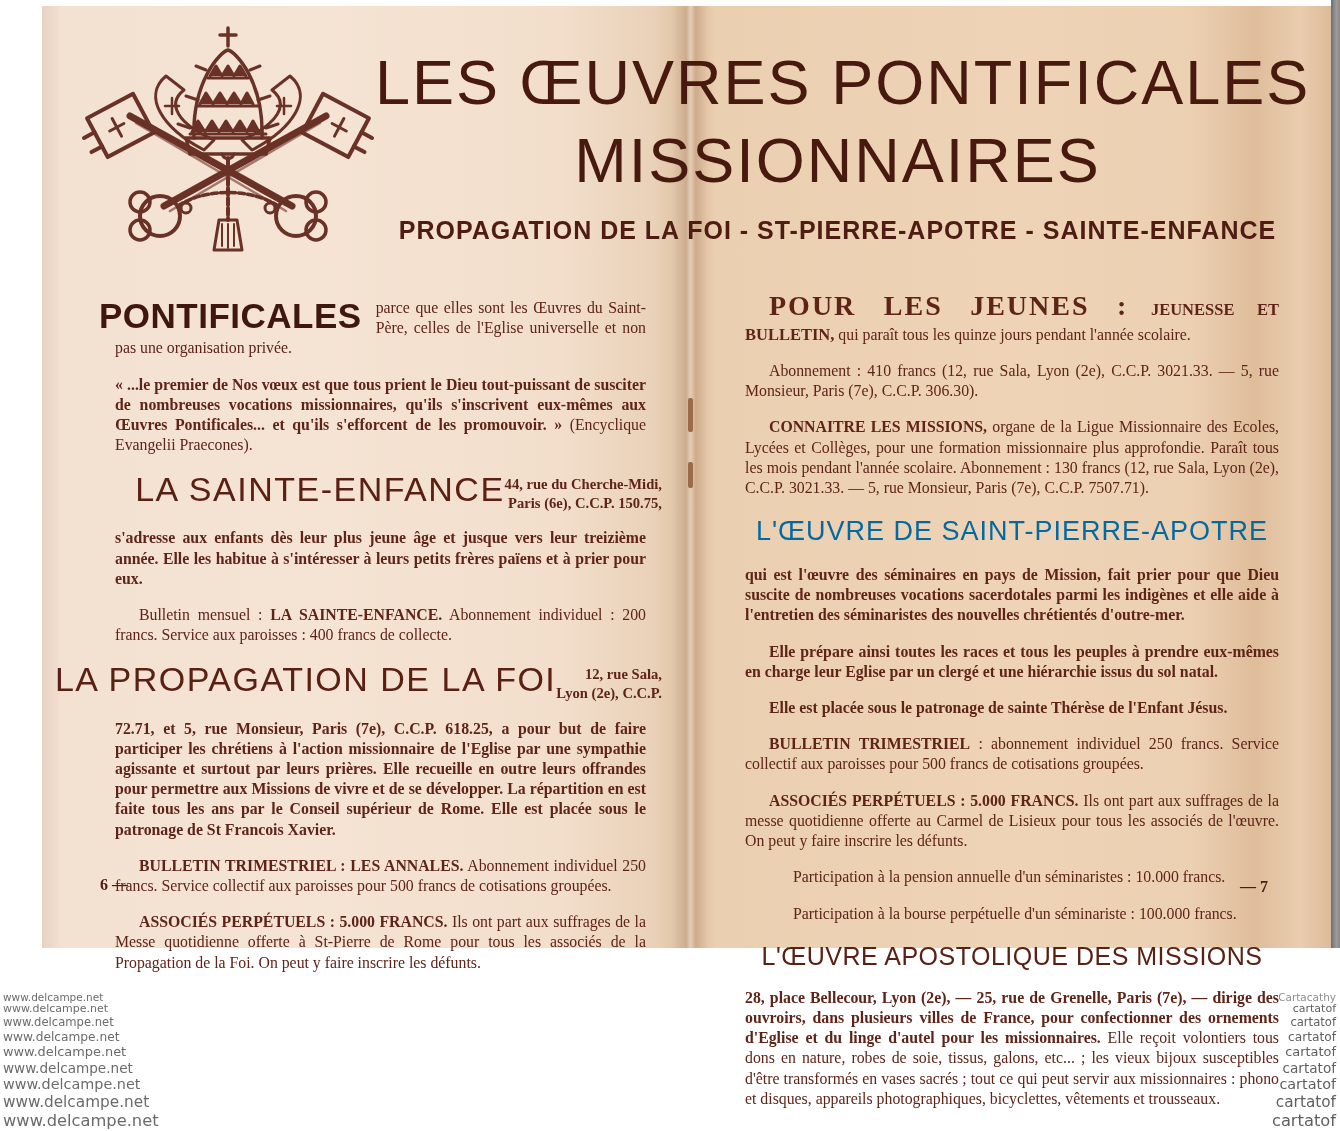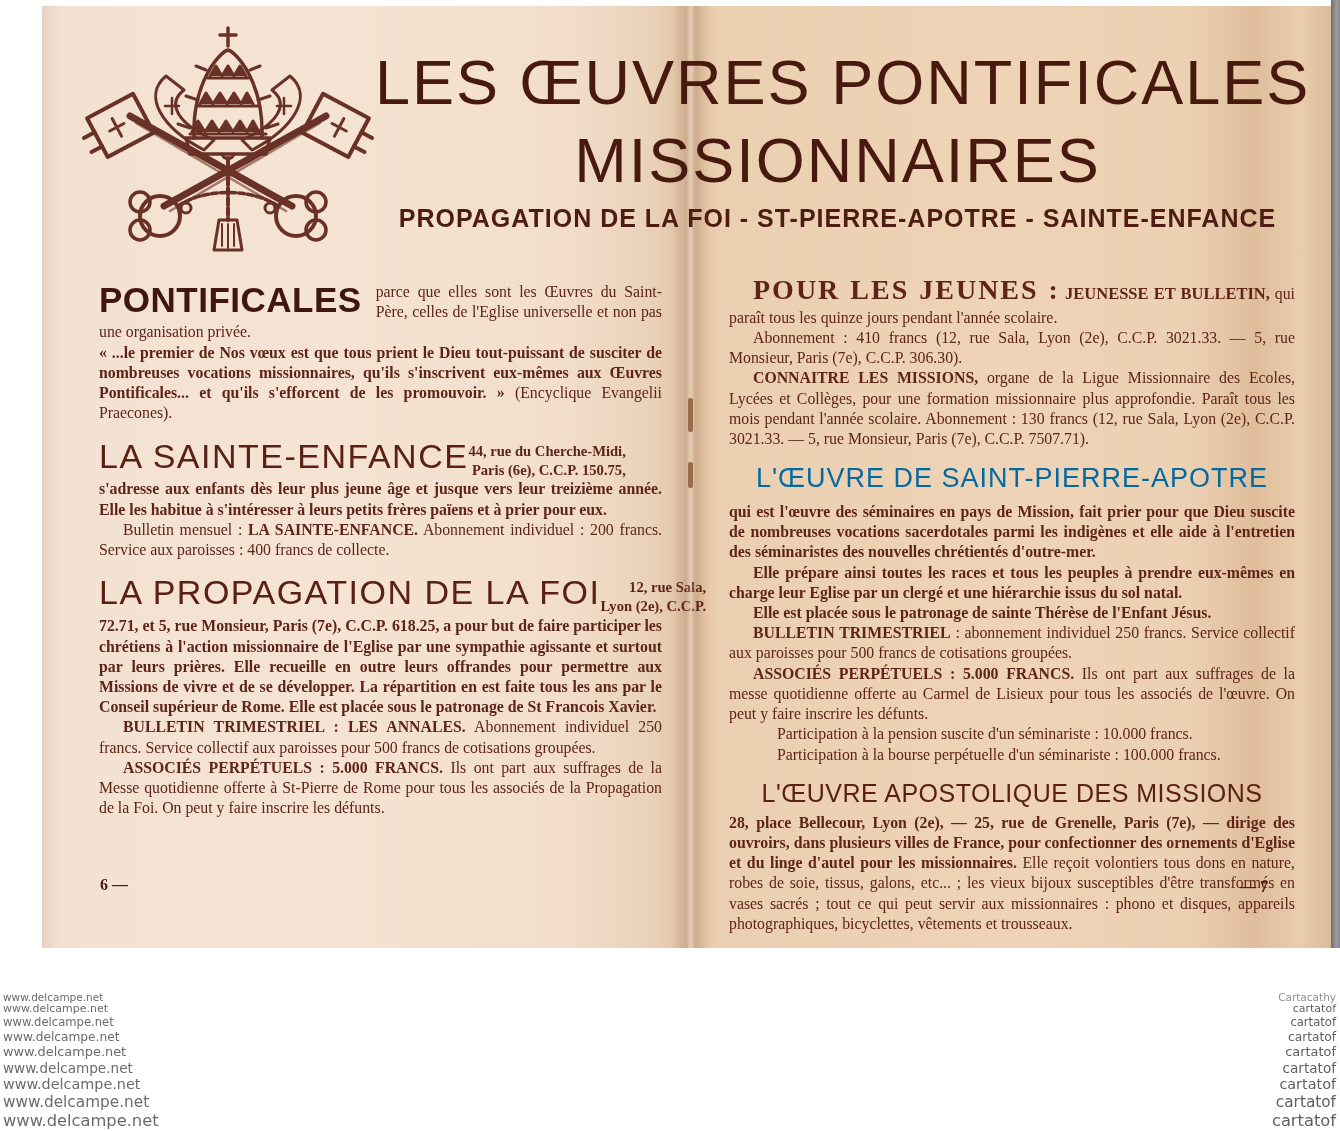--- a/index.html
+++ b/index.html
@@ -30,43 +30,43 @@
     background:linear-gradient(90deg,#6f6f6f,#9b9b9b 60%,#888888);
   }
   
   .title-block {
     position:absolute; left:375px; top:46px; width:925px; z-index:5;
     text-align:center; color:#47190f;
     font-family:"Liberation Sans", sans-serif;
   }
   .title-l1 { font-size:63px; font-weight:400; letter-spacing:2px; white-space:nowrap; }
   .title-l2 { font-size:63px; font-weight:400; letter-spacing:2px; margin-top:6px; }
-  .subtitle  { font-size:25px; font-weight:700; letter-spacing:1px; margin-top:8px; white-space:nowrap; color:#4e1c12; }
+  .subtitle  { font-size:25px; font-weight:700; letter-spacing:1px; margin-top:20px; white-space:nowrap; color:#4e1c12; }
   
   .emblem { position:absolute; left:72px; top:20px; width:312px; height:248px; z-index:2; }
   
   .col {
     position:absolute; color:#5e2418; font-size:15.8px; line-height:1.28;
     text-align:justify;
   }
   .col-left  { left:99px;  top:282px; width:563px; }
   .col-right { left:729px; top:272px; width:566px; }
-  .col p { margin:0; }
+  .col p { margin:16px; }
   .b { font-weight:700; }
   .ind  { text-indent:24px; }
   .ind2 { padding-left:48px; text-align:left; }
   
   .pont-heading {
     float:left; margin:2px 14px 4px 0;
     font-family:"Liberation Sans",sans-serif; font-weight:700;
     font-size:35px; letter-spacing:0.5px; line-height:0.9; color:#3f170e;
   }
   .quote { font-weight:700; margin-top:4px; clear:both; }
   .quote .src { font-weight:400; }
-  .sec-row { display:flex; justify-content:flex-start; align-items:flex-start; clear:both; }
+  .sec-row { display:flex; justify-content:flex-end; align-items:flex-start; clear:both; }
   .sec-row.se   { margin-top:15px; }
   .sec-row.prop { margin-top:15px; }
   .sec-heading {
     font-family:"Liberation Sans",sans-serif; font-weight:400;
     font-size:34px; letter-spacing:1.5px; line-height:1.05;
     color:#5a2014; white-space:nowrap;
   }
   .sec-addr { font-weight:700; font-size:14.6px; text-align:right; line-height:1.3; padding-top:3px; white-space:nowrap; }
   .mt4 { margin-top:4px; } .mt6 { margin-top:6px; } .mt8 { margin-top:8px; }
   .mt10{ margin-top:10px;} .mt12{ margin-top:12px;}
@@ -227,21 +227,21 @@
       <p class="ind mt8"><span class="b">CONNAITRE LES MISSIONS,</span><span> organe de la Ligue Missionnaire des Ecoles, Lycées et Collèges, pour une formation missionnaire plus approfondie. Paraît tous les mois pendant l'année scolaire. Abonnement : 130 francs (12, rue Sala, Lyon (2e), C.C.P. 3021.33. — 5, rue Monsieur, Paris (7e), C.C.P. 7507.71).</span></p>
     </div>
 
     <div>
       <div class="sp-heading">L'ŒUVRE DE SAINT-PIERRE-APOTRE</div>
       <p class="b">qui est l'œuvre des séminaires en pays de Mission, fait prier pour que Dieu suscite de nombreuses vocations sacerdotales parmi les indigènes et elle aide à l'entretien des séminaristes des nouvelles chrétientés d'outre-mer.</p>
       <p class="b ind mt4">Elle prépare ainsi toutes les races et tous les peuples à prendre eux-mêmes en charge leur Eglise par un clergé et une hiérarchie issus du sol natal.</p>
       <p class="b ind mt4">Elle est placée sous le patronage de sainte Thérèse de l'Enfant Jésus.</p>
       <p class="ind mt6"><span class="b">BULLETIN TRIMESTRIEL</span><span> : abonnement individuel 250 francs. Service collectif aux paroisses pour 500 francs de cotisations groupées.</span></p>
       <p class="ind mt6"><span class="b">ASSOCIÉS PERPÉTUELS : 5.000 FRANCS.</span><span> Ils ont part aux suffrages de la messe quotidienne offerte au Carmel de Lisieux pour tous les associés de l'œuvre. On peut y faire inscrire les défunts.</span></p>
-      <p class="ind2">Participation à la pension suscite d'un séminariste : 10.000 francs.</p>
+      <p class="ind2">Participation à la pension annuelle d'un séminaristes : 10.000 francs.</p>
       <p class="ind2">Participation à la bourse perpétuelle d'un séminariste : 100.000 francs.</p>
     </div>
 
     <div>
       <div class="ap-heading">L'ŒUVRE APOSTOLIQUE DES MISSIONS</div>
       <p><span class="b">28, place Bellecour, Lyon (2e), — 25, rue de Grenelle, Paris (7e), — dirige des ouvroirs, dans plusieurs villes de France, pour confectionner des ornements d'Eglise et du linge d'autel pour les missionnaires.</span><span> Elle reçoit volontiers tous dons en nature, robes de soie, tissus, galons, etc... ; les vieux bijoux susceptibles d'être transformés en vases sacrés ; tout ce qui peut servir aux missionnaires : phono et disques, appareils photographiques, bicyclettes, vêtements et trousseaux.</span></p>
     </div>
   </div>
   <div class="pagenum-right">— 7</div>
 

